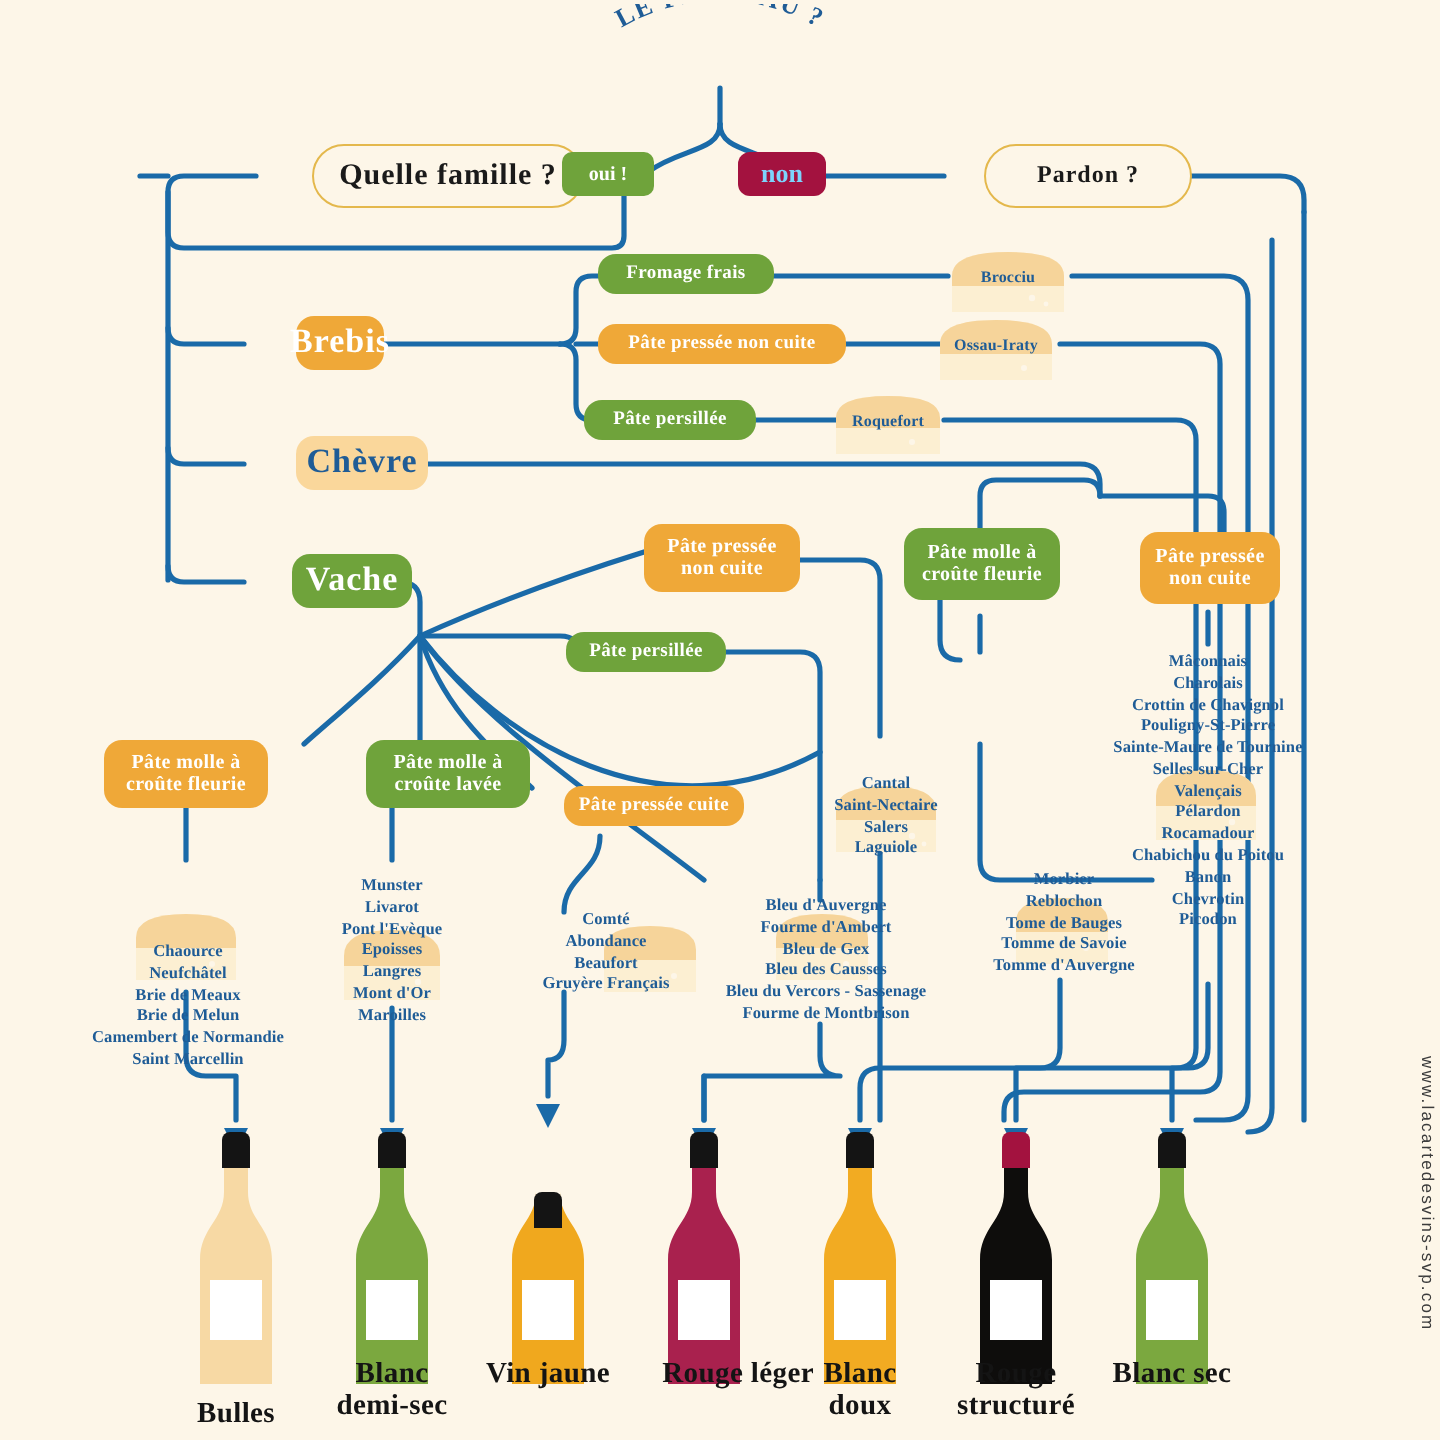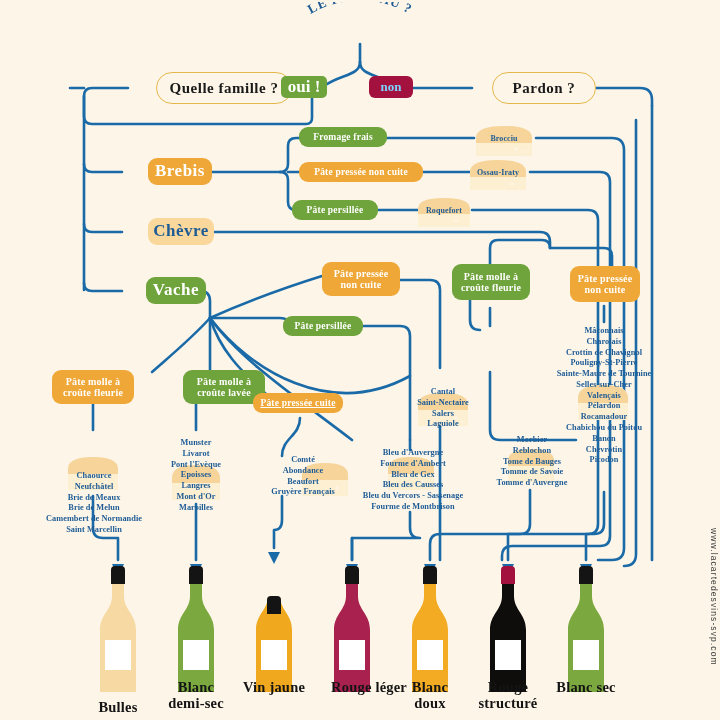--- a/index.html
+++ b/index.html
@@ -181,27 +181,27 @@
         <textPath href="#arc1" startOffset="50%" text-anchor="middle">J'APPORTE</textPath>
       </text>
       <text class="title-txt" style="font-size:13px">
         <textPath href="#arc2" startOffset="50%" text-anchor="middle">LE PLATEAU ?</textPath>
       </text>
     </svg>
   </div>
 
   <div class="node pill-cream fam" style="left:128px;top:72px;width:136px;height:32px;font-size:15px;">Quelle famille ?</div>
 
-  <div class="node pill-green" style="left:281px;top:76px;width:46px;height:22px;font-size:17px;border-radius:5px;">oui !</div>
+  <div class="node pill-green" style="left:281px;top:76px;width:46px;height:22px;font-size:10px;border-radius:5px;">oui !</div>
 
   <div class="node pill-red" style="left:369px;top:76px;width:44px;height:22px;font-size:13px;">non</div>
 
-  <div class="node pill-cream fam" style="left:464px;top:72px;width:104px;height:32px;font-size:15px;">Pardon ?</div>
-
-  <div class="node pill-orange fam" style="left:120px;top:158px;width:64px;height:27px;">Brebis</div>
+  <div class="node pill-cream fam" style="left:464px;top:72px;width:104px;height:32px;font-size:12px;">Pardon ?</div>
+
+  <div class="node pill-orange fam" style="left:120px;top:158px;width:44px;height:27px;">Brebis</div>
 
   <div class="node pill-peach fam" style="left:120px;top:218px;width:66px;height:27px;">Chèvre</div>
 
   <div class="node pill-green fam" style="left:118px;top:277px;width:60px;height:27px;">Vache</div>
 
   <div class="node pill-green cat" style="left:299px;top:127px;width:88px;height:20px;">Fromage frais</div>
 
   <div class="node pill-orange cat" style="left:299px;top:162px;width:124px;height:20px;">Pâte pressée non cuite</div>
 
   <div class="node pill-green cat" style="left:292px;top:200px;width:86px;height:20px;">Pâte persillée</div>
@@ -263,21 +263,21 @@
 Picodon</div>
 
   <div class="node pill-orange cat catbig" style="left:322px;top:262px;width:78px;height:34px;">Pâte pressée non cuite</div>
 
   <div class="node pill-green cat" style="left:283px;top:316px;width:80px;height:20px;">Pâte persillée</div>
 
   <div class="node pill-orange cat catbig" style="left:52px;top:370px;width:82px;height:34px;">Pâte molle à croûte fleurie</div>
 
   <div class="node pill-green cat catbig" style="left:155px;top:370px;width:82px;height:34px;margin-left:28px;">Pâte molle à croûte lavée</div>
 
-  <div class="node pill-orange cat" style="left:253px;top:393px;width:90px;height:20px;text-decoration:underline;">Pâte pressée cuite</div>
+  <div class="node pill-orange cat" style="left:282px;top:393px;width:90px;height:20px;">Pâte pressée cuite</div>
 
   <div class="cheese" style="left:412px;top:388px;width:62px;height:38px;z-index:0;">
     <svg width="62" height="38" viewBox="0 0 62 38">
       <path d="M6 38 L6 17 Q6 5 31 5 Q56 5 56 17 L56 38 Z" fill="#FCEFD2"></path>
       <path d="M6 17 Q6 5 31 5 Q56 5 56 17 L56 22 L6 22 Z" fill="#F6D49A"></path>
       <circle cx="44" cy="30" r="1.6" fill="#FDF6E8"></circle>
         <circle cx="50" cy="34" r="1.2" fill="#FDF6E8"></circle>
     </svg>
   </div>
   <div class="list" style="left:388px;top:387px;width:110px;white-space:pre-line;z-index:2;">Cantal

